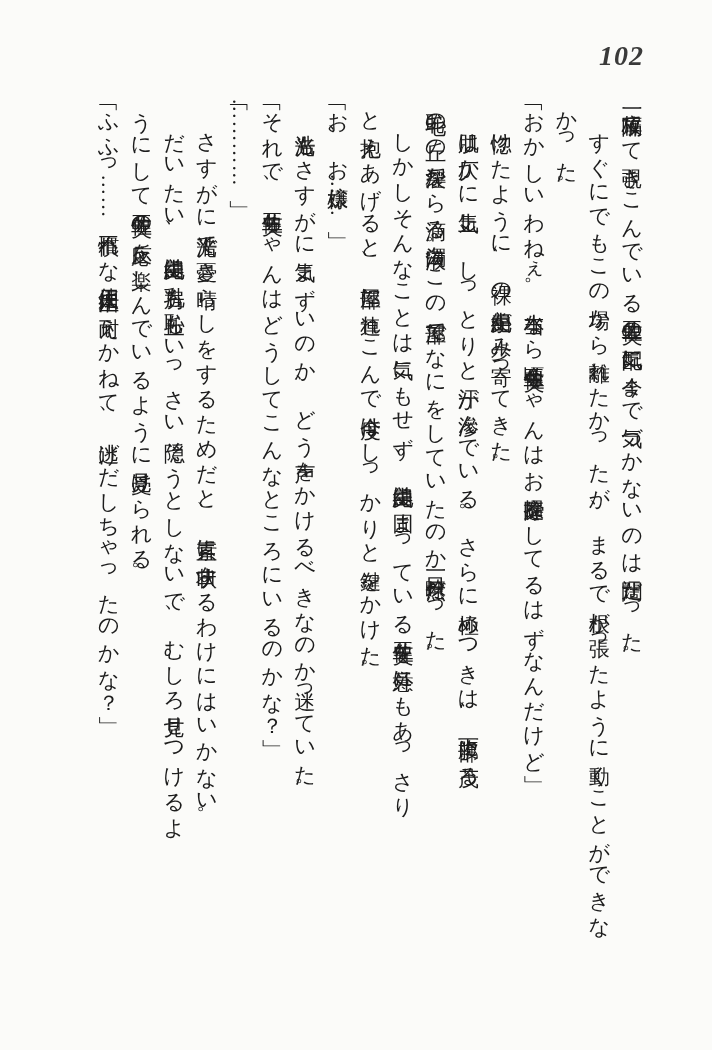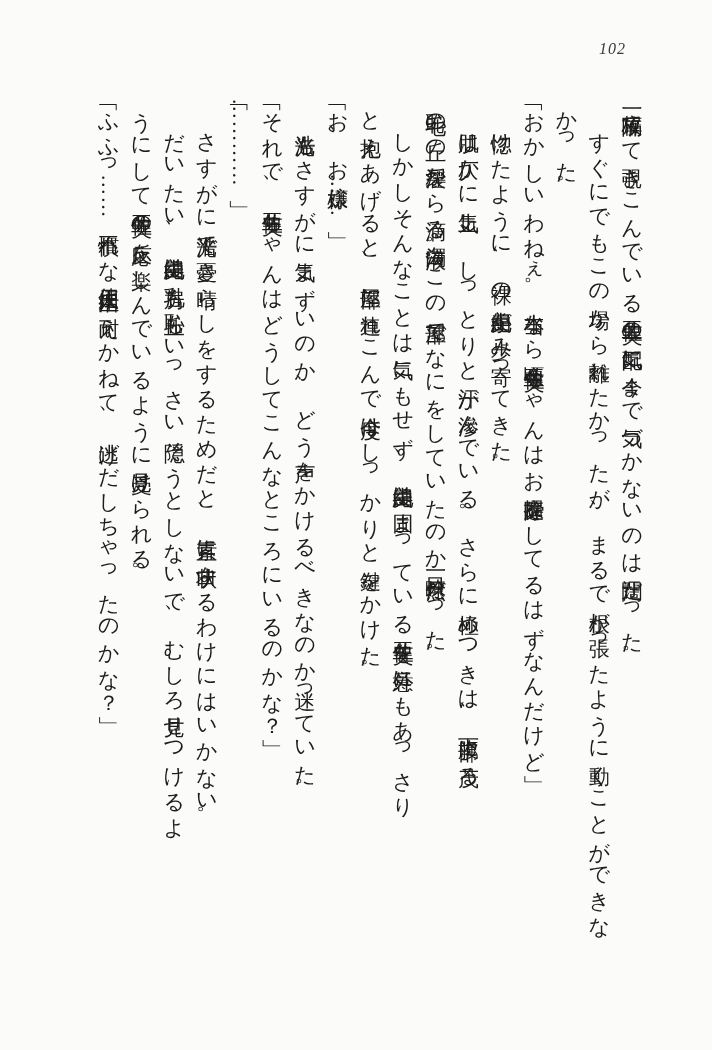--- a/index.html
+++ b/index.html
@@ -15,24 +15,25 @@
     font-family: "Liberation Serif", "DejaVu Serif", serif;
   }
   .page {
     position: absolute;
     inset: 0;
   }
   .page-number {
     position: absolute;
     top: 40px;
     left: 599px;
-    font-size: 16px;
+    font-size: 28px;
     font-style: italic;
     color: #3a3a3a;
     letter-spacing: 1px;
+    font-weight: bold;
   }
   .text-block {
     position: absolute;
     top: 97px;
     right: 64px;
     height: 846px;
     writing-mode: vertical-rl;
     text-orientation: mixed;
     font-size: 21px;
     line-height: 32.7px;

